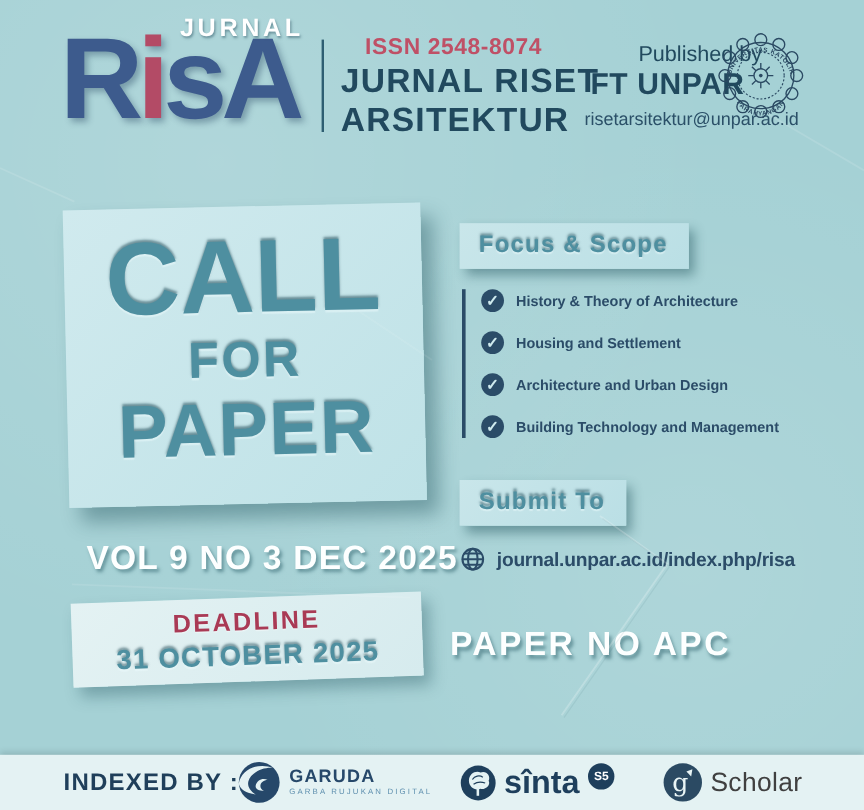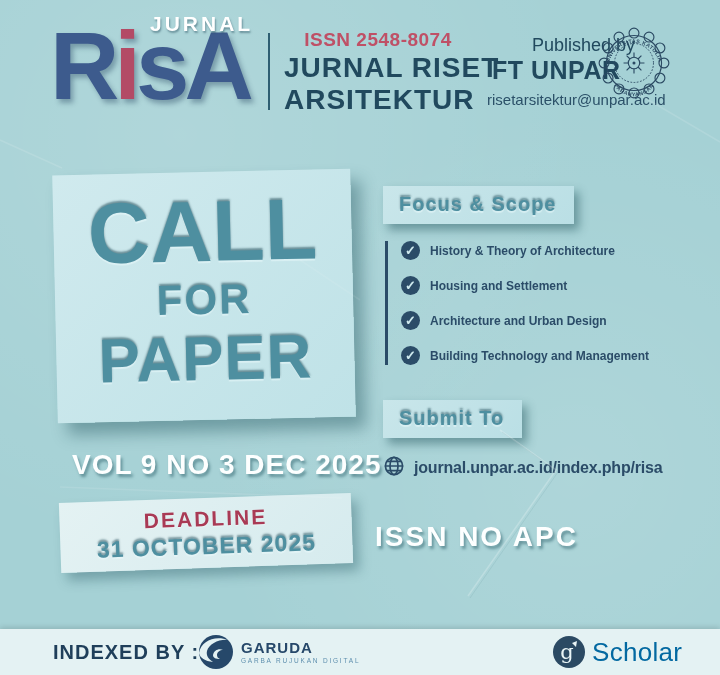--- a/index.html
+++ b/index.html
@@ -70,21 +70,21 @@
   .flogo{top:0;height:46px;display:flex;align-items:center;gap:6px;}
   .garuda{left:197px;}
   .garuda .name{font-size:15px;font-weight:bold;color:#26486a;letter-spacing:1px;line-height:1;}
   .garuda .tag{font-size:6.5px;color:#5e8fae;letter-spacing:1.8px;margin-top:2px;}
   .sinta{left:383px;}
   .sinta .name{font-size:27px;font-weight:bold;color:#1e3f5c;line-height:1;position:relative;}
   .sinta .badge{width:22px;height:22px;border-radius:50%;background:#1e3f5c;color:#ffffff;
                 font-size:10px;font-weight:bold;display:flex;align-items:center;justify-content:center;
                 margin-top:-10px;margin-left:1px;}
   .scholar{left:552px;}
-  .scholar .name{font-size:26px;color:#0369a1;letter-spacing:0.3px;}
+  .scholar .name{font-size:22px;color:#404040;letter-spacing:0.3px;}
   .texture{left:0;top:0;pointer-events:none;}
 </style>
 </head>
 <body>
 
 <div id="poster">
 
   <div class="abs logo">
     <span class="blue">R</span><span class="red">i</span><span class="blue">sA</span>
   </div>
@@ -163,37 +163,47 @@
       <path d="M2.6,11 H19.4 M4.2,6.3 H17.8 M4.2,15.7 H17.8"></path>
     </svg>
     <span class="txt">journal.unpar.ac.id/index.php/risa</span>
   </div>
 
   <div class="abs volume white3d">VOL 9 NO 3 DEC 2025</div>
   <div class="abs banner">
     <div class="dl">DEADLINE</div>
     <div class="dt cutout">31 OCTOBER 2025</div>
   </div>
-  <div class="abs apc white3d">ISSN NO APC</div>
+  <div class="abs apc white3d">PAPER NO APC</div>
 
   <div class="abs footer">
     <div class="abs indexed">INDEXED BY :</div>
 
     <div class="abs flogo garuda">
       <svg width="38" height="38" viewBox="0 0 38 38">
         <circle cx="19" cy="19" r="17" fill="#26486a"></circle>
         <path fill="#e4f2f3" d="M2,20 C4,8 18,2 31,7 C22,6 12,11 10,18 C9,22 11,26 16,29 C8,28 3,25 2,20 Z"></path>
         <path fill="#e4f2f3" d="M16,22 C17,17 22,15 26,17 C23,17 20,19 20,22 C20,24 21,25 23,26 C19,26 16,25 16,22 Z"></path>
       </svg>
       <div>
         <div class="name">GARUDA</div>
         <div class="tag">GARBA RUJUKAN DIGITAL</div>
       </div>
     </div>
 
+    <div class="abs flogo sinta">
+      <svg width="31" height="31" viewBox="0 0 32 32">
+        <circle cx="16" cy="16" r="15" fill="#1e3f5c"></circle>
+        <path fill="#e4f2f3" d="M8,14 C8,8 14,5 18,7 C23,5 27,10 25,14 C27,18 22,22 18,21 C13,23 8,19 8,14 Z"></path>
+        <path d="M11,13 C13,10 17,9 20,11 M12,17 C15,15 19,15 22,16" stroke="#1e3f5c" stroke-width="1.1" fill="none"></path>
+        <rect x="14.6" y="21" width="2.2" height="6" fill="#e4f2f3"></rect>
+      </svg>
+      <div class="name">sînta</div>
+      <div class="badge">S5</div>
+    </div>
 
     <div class="abs flogo scholar">
       <svg width="34" height="34" viewBox="0 0 34 34">
         <circle cx="17" cy="17" r="16" fill="#2b4a63"></circle>
         <text x="15" y="24" text-anchor="middle" font-size="21" fill="#e9f5f6" font-family="DejaVu Serif, serif">g</text>
         <path d="M20,8 L25,6 L24,12 Z" fill="#e9f5f6"></path>
       </svg>
       <div class="name">Scholar</div>
     </div>
   </div>

